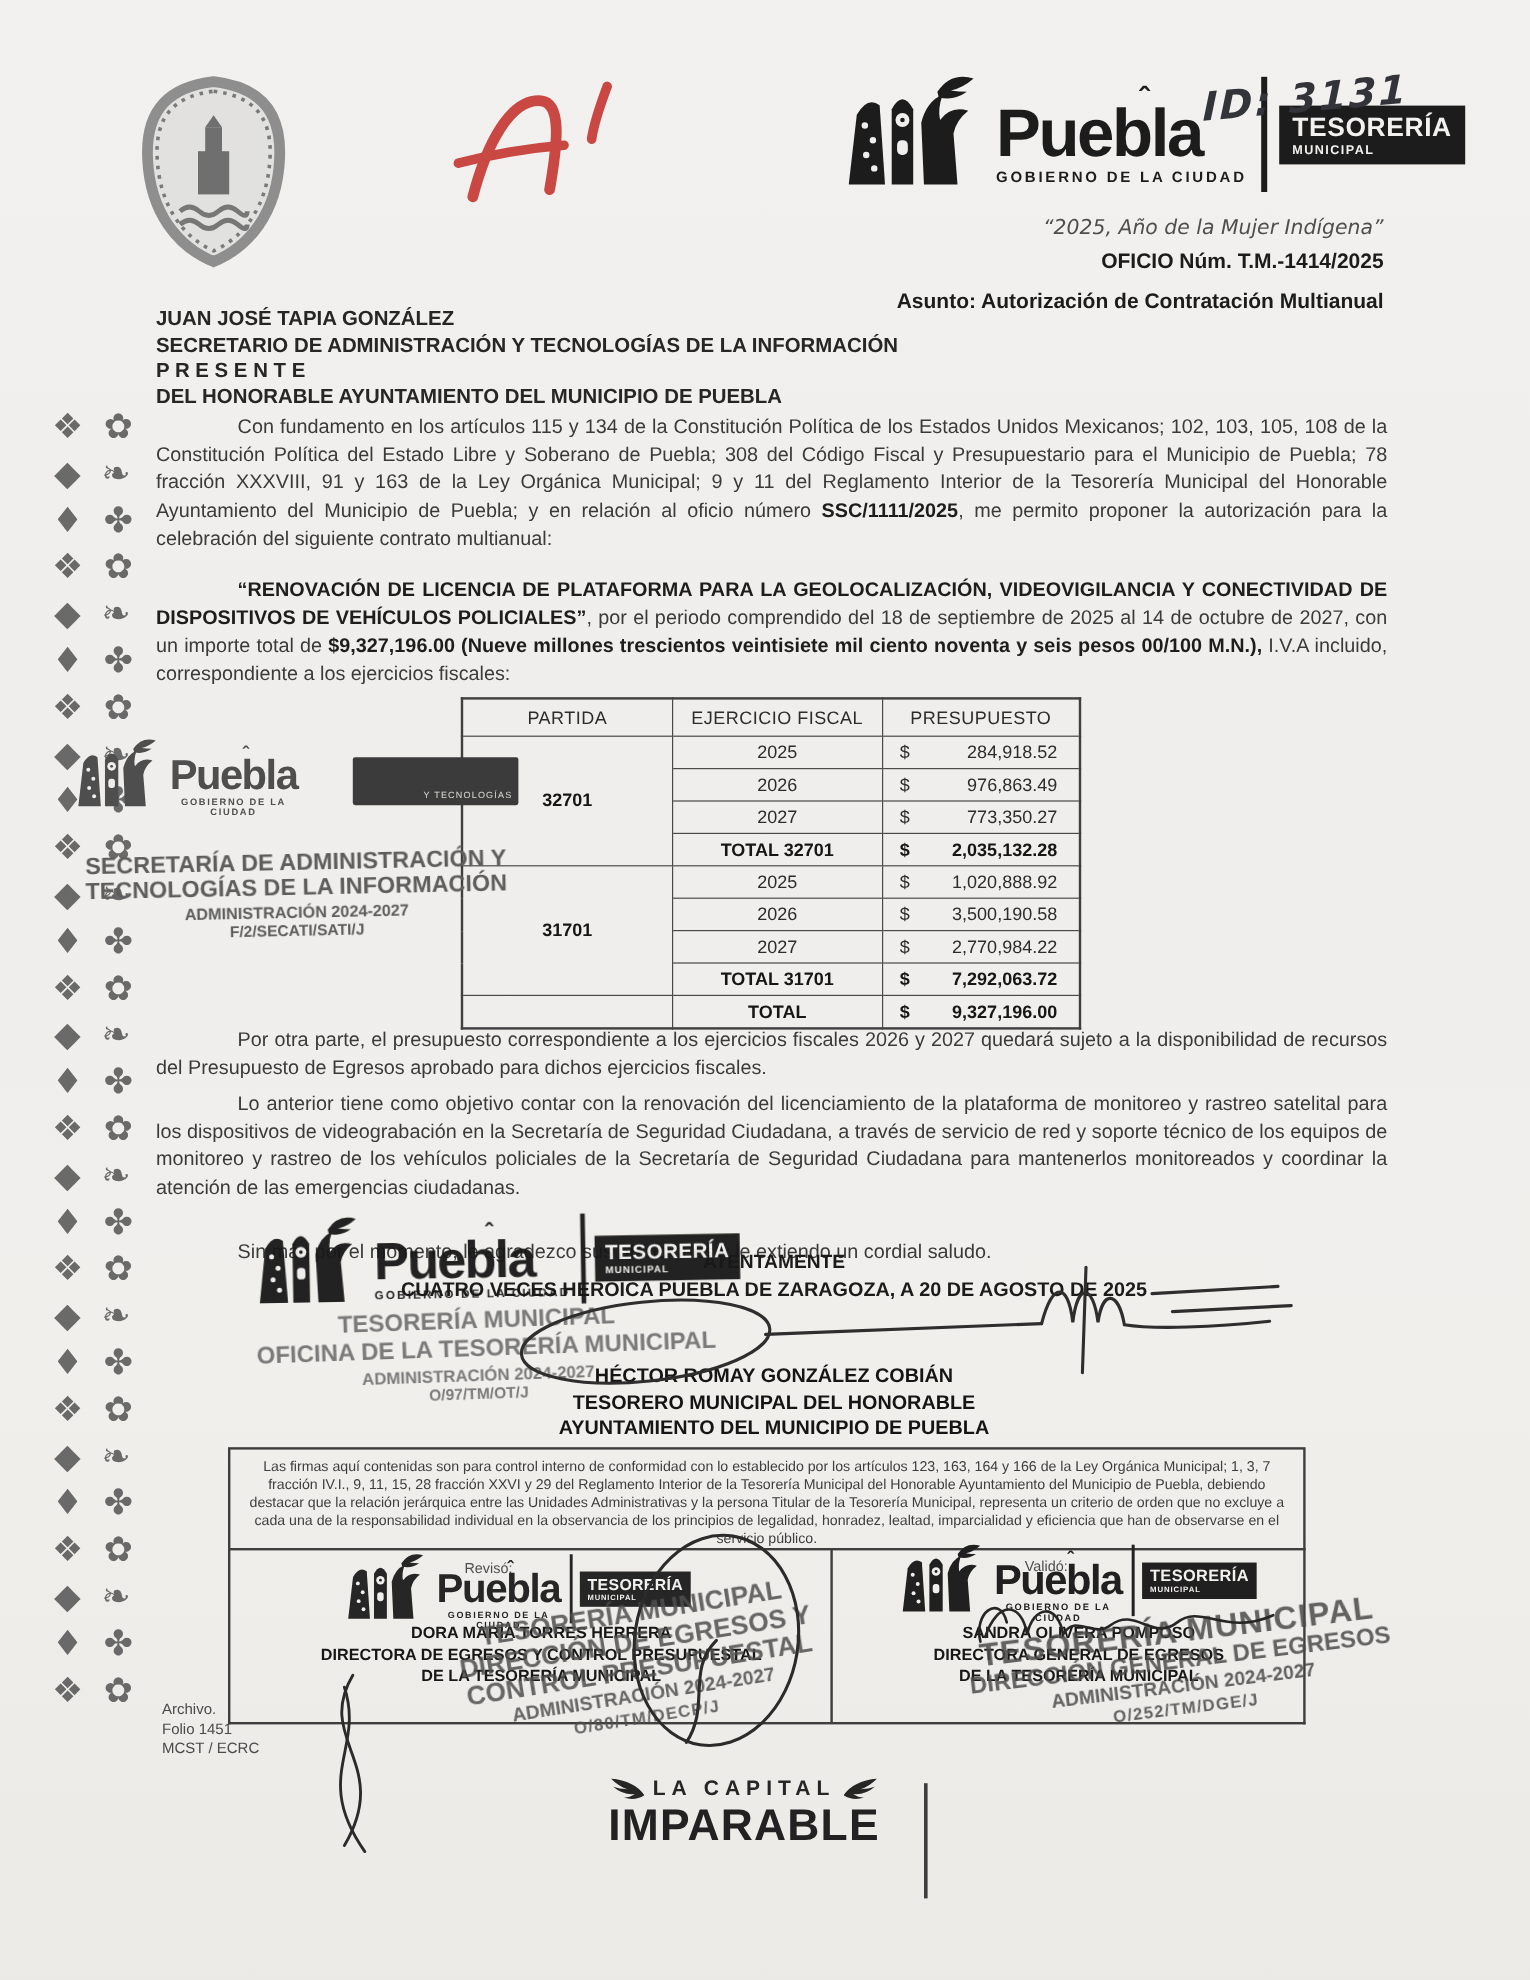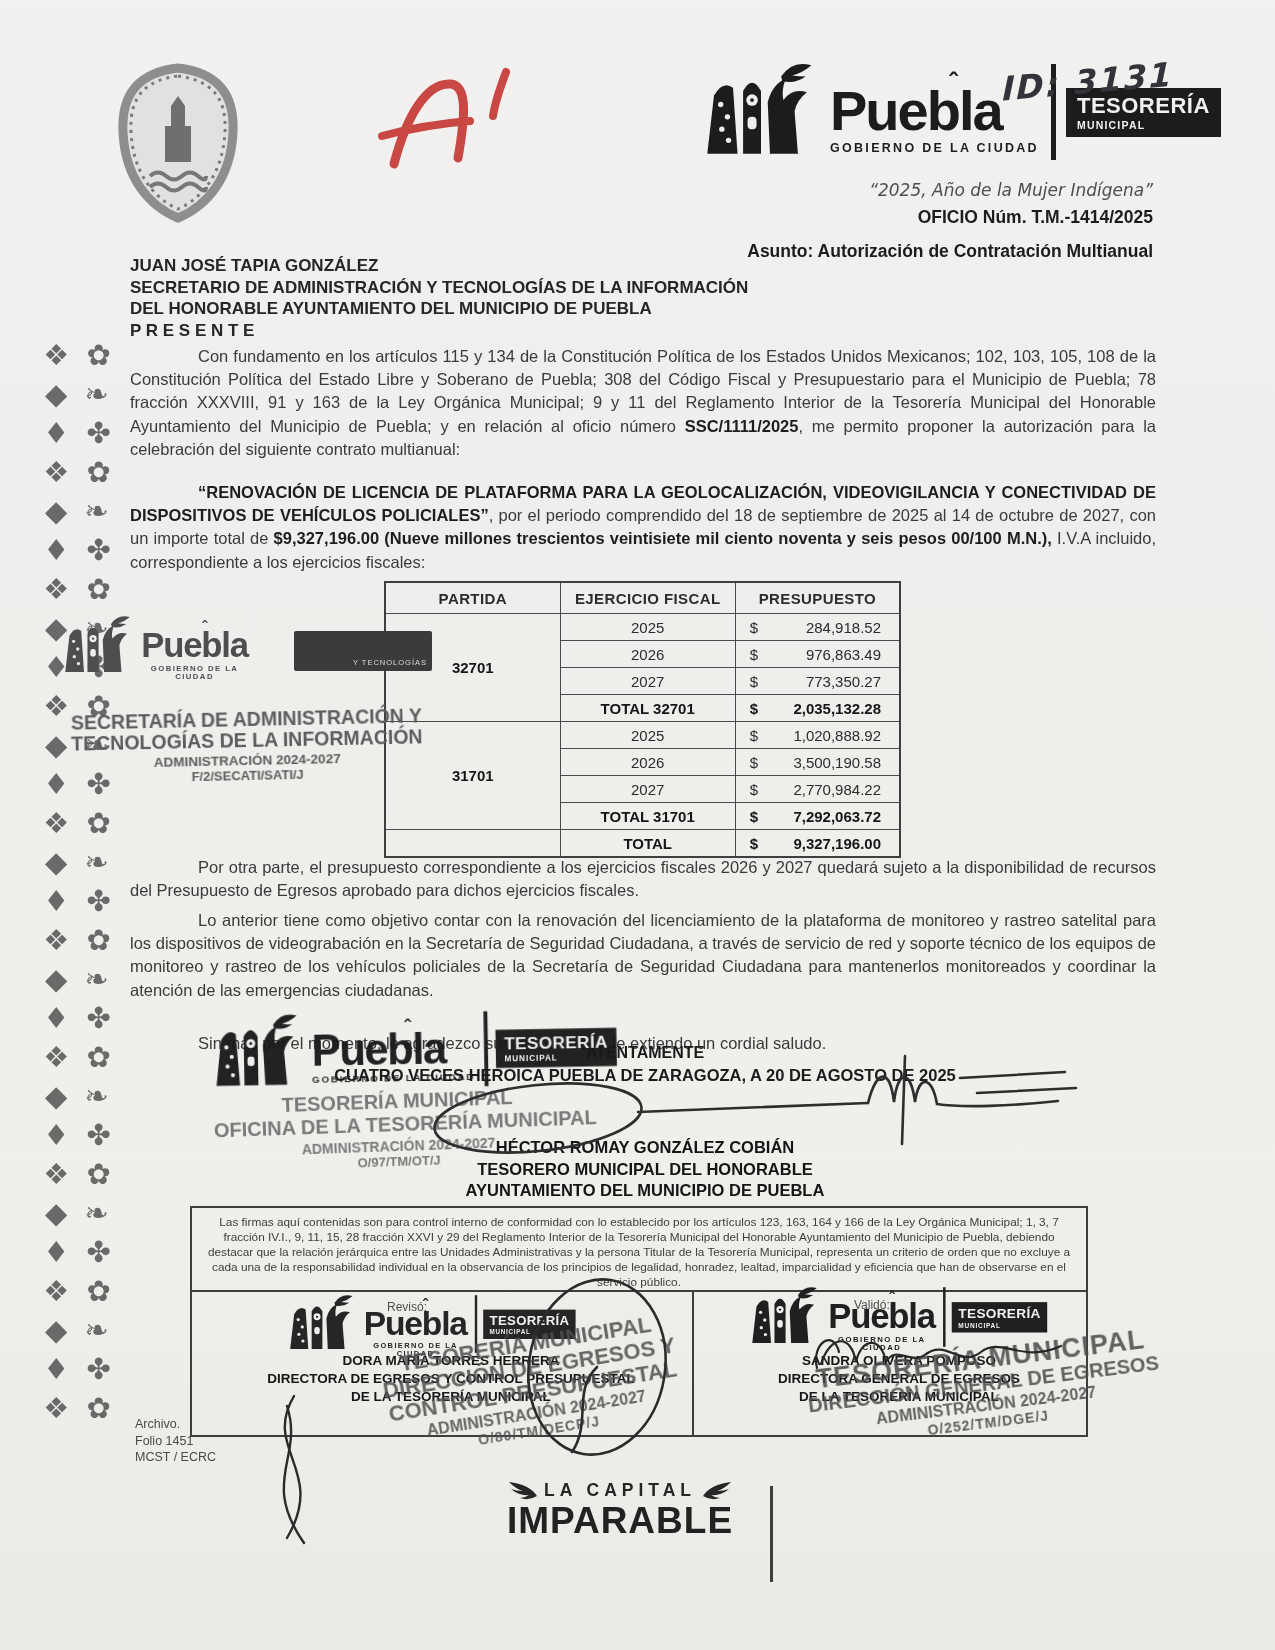--- a/index.html
+++ b/index.html
@@ -36,21 +36,21 @@
   }
   
   .addressee{left:130px;top:255px;font-weight:700;font-size:17px;line-height:21.5px;color:#262626;}
   .para{left:130px;width:1026px;font-size:16.5px;line-height:23.2px;text-align:justify;color:#3a3a3a;}
   .para.ind{text-indent:68px;}
   .para b, .b{font-weight:700;color:#1d1d1d;}
   
   .budget{left:384px;top:581px;width:517px;border-collapse:collapse;font-size:15px;color:#2c2c2c;}
   .budget th,.budget td{border:1.2px solid #4a4a4a;height:26px;text-align:center;vertical-align:middle;padding:0;}
   .budget{border:2px solid #3f3f3f;}
-  .budget th{height:30px;font-weight:700;letter-spacing:.4px;}
+  .budget th{height:30px;font-weight:400;letter-spacing:.4px;}
   .budget .money{display:flex;justify-content:space-between;align-items:center;padding:0 18px 0 14px;height:100%;}
   .budget .bold{font-weight:700;color:#161616;}
   .budget col.c1{width:176px}.budget col.c2{width:176px}.budget col.c3{width:165px}
   
   .stamp{filter:blur(.35px);}
   .sati{left:62px;top:615px;width:370px;z-index:4;}
   .sati .row1{display:flex;align-items:flex-start;}
   .redact-bar{width:158px;height:40px;background:#3b3b3b;margin:16px 0 0 2px;position:relative;border-radius:2px;}
   .redact-bar span{position:absolute;right:5px;bottom:4px;font-size:7.5px;font-weight:400;letter-spacing:1px;color:rgba(245,245,240,.85);}
   .red-date{margin:18px 0 0 92px;color:#c5312c;font-size:26px;font-weight:700;letter-spacing:4px;filter:blur(.3px);}
@@ -156,22 +156,22 @@
 
   <div class="abs hand-id">ID: 3131</div>
 
   <div class="abs quote">“2025, Año de la Mujer Indígena”</div>
   <div class="abs oficio">OFICIO Núm. T.M.-1414/2025</div>
   <div class="abs asunto">Asunto: Autorización de Contratación Multianual</div>
 
   <div class="abs addressee">
     <div>JUAN JOSÉ TAPIA GONZÁLEZ</div>
     <div>SECRETARIO DE ADMINISTRACIÓN Y TECNOLOGÍAS DE LA INFORMACIÓN</div>
+    <div>P R E S E N T E</div>
     <div>DEL HONORABLE AYUNTAMIENTO DEL MUNICIPIO DE PUEBLA</div>
-    <div>P R E S E N T E</div>
   </div>
 
   <div class="abs para ind" style="top:345px;"><span>Con fundamento en los artículos 115 y 134 de la Constitución Política de los Estados Unidos Mexicanos; 102, 103, 105, 108 de la Constitución Política del Estado Libre y Soberano de Puebla; 308 del Código Fiscal y Presupuestario para el Municipio de Puebla; 78 fracción XXXVIII, 91 y 163 de la Ley Orgánica Municipal; 9 y 11 del Reglamento Interior de la Tesorería Municipal del Honorable Ayuntamiento del Municipio de Puebla; y en relación al oficio número </span><span class="b">SSC/1111/2025</span><span>, me permito proponer la autorización para la celebración del siguiente contrato multianual:</span></div>
 
   <div class="abs para ind" style="top:481px;"><span class="b">“RENOVACIÓN DE LICENCIA DE PLATAFORMA PARA LA GEOLOCALIZACIÓN, VIDEOVIGILANCIA Y CONECTIVIDAD DE DISPOSITIVOS DE VEHÍCULOS POLICIALES”</span><span>, por el periodo comprendido del 18 de septiembre de 2025 al 14 de octubre de 2027, con un importe total de </span><span class="b">$9,327,196.00 (Nueve millones trescientos veintisiete mil ciento noventa y seis pesos 00/100 M.N.),</span><span> I.V.A incluido, correspondiente a los ejercicios fiscales:</span></div>
 
   <table class="abs budget">
     <colgroup>
         <col class="c1">
         <col class="c2">

